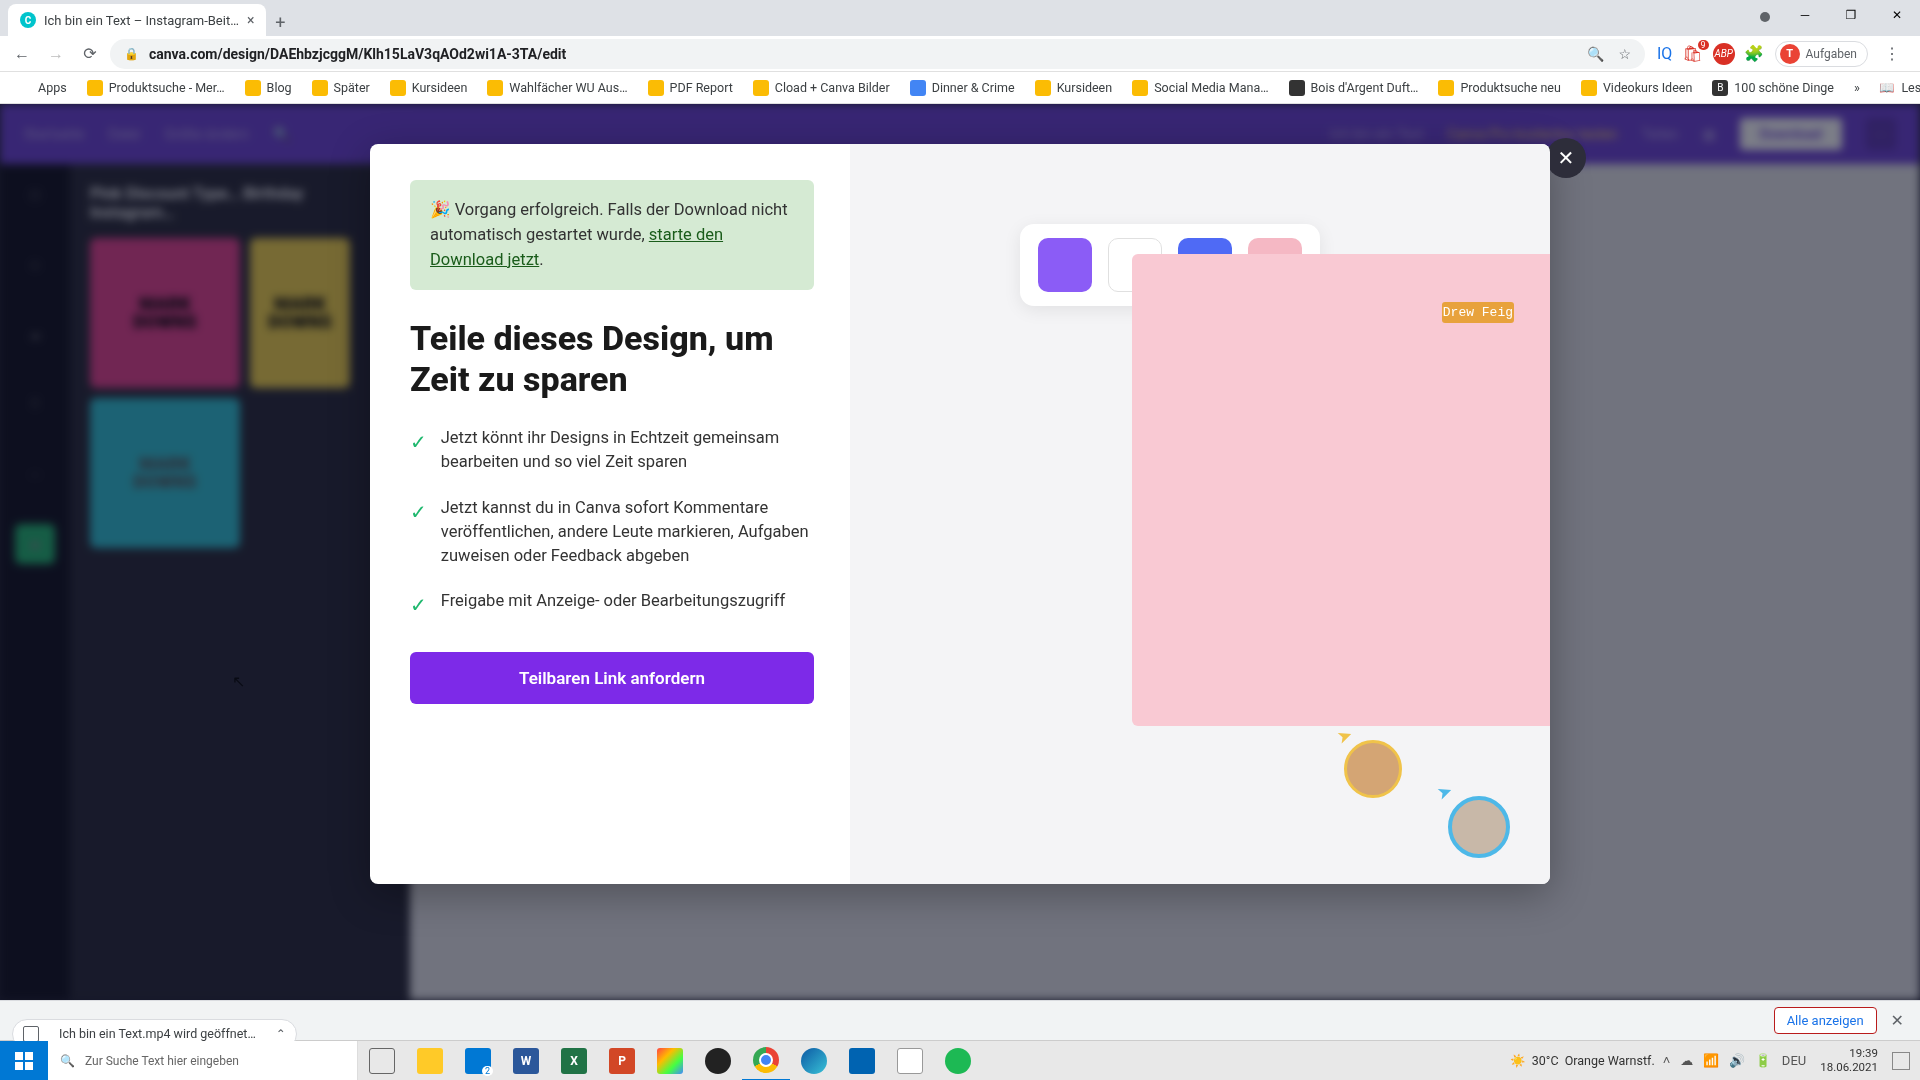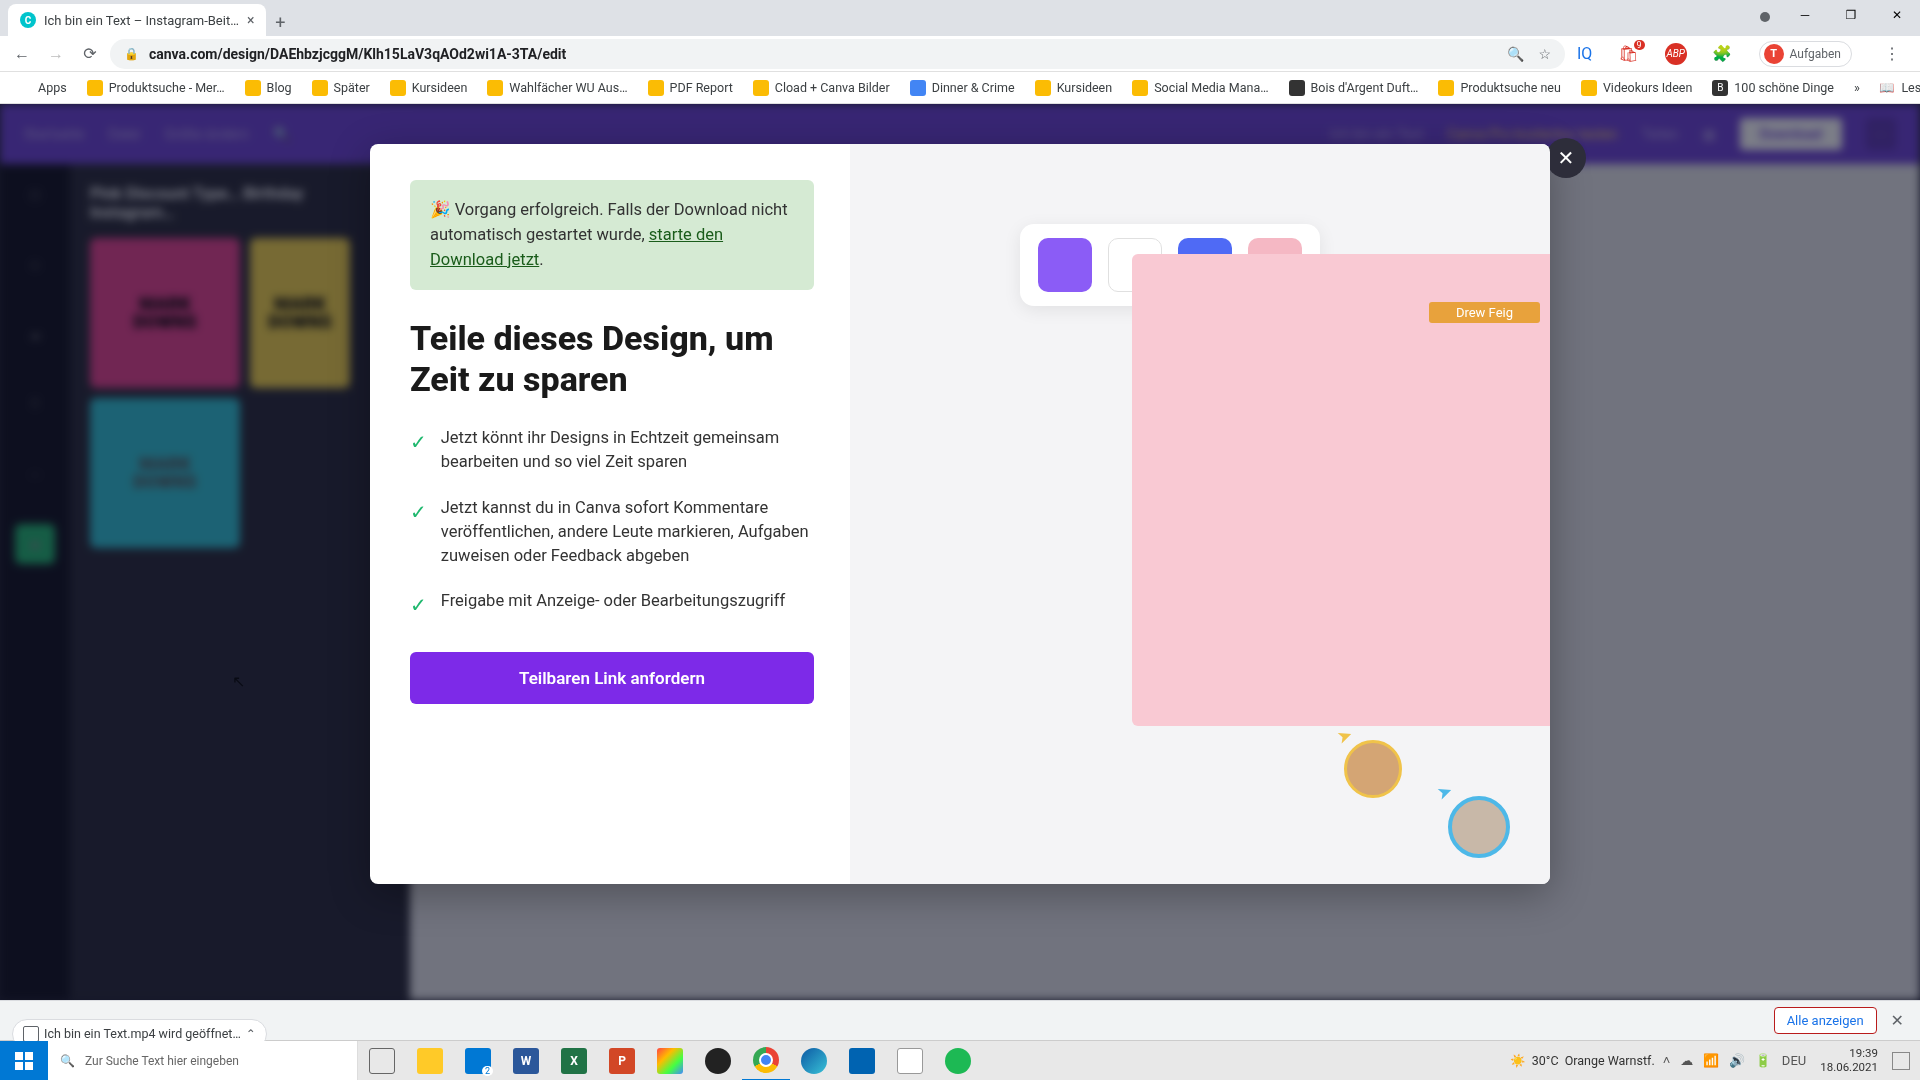--- a/index.html
+++ b/index.html
@@ -15,21 +15,21 @@
 .window-controls div { width: 46px; height: 30px; display: flex; align-items: center; justify-content: center; color: #000; font-size: 12px; }
 .incognito-dot{ position:absolute; right:150px; top:12px; width:10px; height:10px; border-radius:50%; background:#5f6368;}
 
 .toolbar { height: 36px; background: #fff; display: flex; align-items: center; padding: 0 8px; gap: 6px; border-bottom: 1px solid #e0e0e0; }
 .nav-btn { width: 28px; height: 28px; display: flex; align-items:center; justify-content:center; color:#5f6368; border-radius:50%; }
 .nav-btn.disabled{ color:#bdbdbd;}
 .addressbar { flex: 1; height: 30px; background: #f1f3f4; border-radius: 15px; display: flex; align-items: center; padding: 0 14px; gap: 10px; color: #5f6368; font-size: 14px; }
 .addressbar .lock{ font-size:12px;}
 .addressbar .url{ color:#202124;font-weight:bold; }
 .addr-icons{ display:flex; align-items:center; gap:14px; margin-left:auto; color:#5f6368;}
-.ext-area{ display:flex; align-items:center; gap:26px; padding:0 6px;text-align:center;}
+.ext-area{ display:flex; align-items:center; gap:10px; padding:0 6px;text-align:center;}
 .ext-badge{ width:22px; height:22px; border-radius:50%; background:#d93025; color:#fff; font-size:10px; display:flex; align-items:center; justify-content:center;font-style:italic;}
 .profile-chip{ display:flex; align-items:center; gap:6px; border:1px solid #dadce0; border-radius:16px; padding:2px 10px 2px 4px; font-size:12px; color:#5f6368;}
 .profile-chip .av{ width:20px; height:20px; border-radius:50%; background:#ea4335; color:#fff; display:flex; align-items:center; justify-content:center; font-size:11px; font-weight:bold;}
 .menu-dots{ width:28px; height:28px; display:flex; align-items:center; justify-content:center; color:#5f6368;}
 
 .bookmarks { height: 32px; background:#fff; border-bottom:1px solid #e0e0e0; display:flex; align-items:center; padding:0 8px; gap:4px; font-size:12.5px; color:#3c4043;}
 .bm-item{ display:flex; align-items:center; gap:6px; padding:4px 8px; border-radius:4px; white-space:nowrap;}
 .bm-item .bi{ width:16px; height:16px; background:#fbbc04; border-radius:3px; display:flex; align-items:center; justify-content:center; font-size:10px; color:#fff;}
 .bm-item .bi.apps{ background:transparent; display:grid; grid-template-columns:repeat(3,4px); grid-template-rows:repeat(3,4px); gap:1px;}
 .bm-item .bi.apps span{ background:#5f6368; border-radius:1px;}
@@ -60,35 +60,35 @@
 .modal-title{ font-size:34px; font-weight:800; color:#1a1a1a; line-height:1.2; margin-bottom:26px;}
 .benefits{ list-style:none; display:flex; flex-direction:column; gap:22px; margin-bottom:32px;}
 .benefits li{ display:flex; gap:14px; font-size:16.5px; color:#333; line-height:1.45;}
 .check{ color:#1fb86e; font-size:20px; flex-shrink:0; margin-top:2px;}
 .cta-btn{ width:100%; height:52px; background:#7d2ae8; color:#fff; border:none; border-radius:6px; font-size:17px; font-weight:600; cursor:pointer;}
 .modal-right{ flex:1; background:#f4f4f6; border-radius:0 8px 8px 0; position:relative; overflow:hidden;}
 .palette{ position:absolute; top:80px; left:170px; background:#fff; border-radius:14px; padding:14px 18px; display:flex; gap:16px; box-shadow:0 4px 18px rgba(0,0,0,.08);}
 .swatch{ width:54px; height:54px; border-radius:10px;}
 .canvas-card{ position:absolute; top:110px; left:282px; width:472px; height:472px; background:#f9c9d3; border-radius:6px;}
 .canvas-inner{ position:absolute; top:70px; left:78px; right:78px; bottom:120px; border:2px solid #e8a23c;}
-.badge-name{ position:absolute; top:48px; right:64px; background:#e8a23c; color:#fff; font-size:13px; padding:3px 27px; border-radius:3px;}
+.badge-name{ position:absolute; top:48px; right:90px; background:#e8a23c; color:#fff; font-size:13px; padding:3px 1px; border-radius:3px;font-family:Liberation Mono, monospace;}
 .lotus{ width:110px; height:80px; margin:28px auto 10px; display:block;}
 .brand-text{ text-align:center; color:#8b5cf6; font-size:48px; font-weight:400; letter-spacing:1px;}
 .brand-sub{ text-align:center; color:#8b5cf6; font-size:18px; letter-spacing:8px; margin-top:6px;}
 .avatar1{ position:absolute; bottom:86px; right:148px; width:58px; height:58px; border-radius:50%; background:#d4a574; border:3px solid #f0c34a;}
 .avatar2{ position:absolute; bottom:26px; right:40px; width:62px; height:62px; border-radius:50%; background:#c8b8a8; border:4px solid #4db8e8;}
 .cursor1{ position:absolute; bottom:138px; right:198px; color:#f0c34a; font-size:18px; transform:rotate(-20deg);}
 .cursor2{ position:absolute; bottom:82px; right:98px; color:#4db8e8; font-size:18px; transform:rotate(-20deg);}
 
 
 .fake-cursor{ position:absolute; left:232px; top:568px; font-size:16px; color:#000; z-index:0;}
 
 
 .downloads-bar{ height:40px; background:#f1f3f4; border-top:1px solid #dadce0; display:flex; align-items:center; padding:0 12px; gap:8px;}
-.dl-chip{ height:30px; background:#fff; border:1px solid #dadce0; border-radius:16px; display:flex; align-items:center; padding:0 10px; gap:5px; font-size:12.5px; color:#3c4043;margin-top:26px;}
+.dl-chip{ height:30px; background:#fff; border:1px solid #dadce0; border-radius:16px; display:flex; align-items:center; padding:0 10px; gap:20px; font-size:12.5px; color:#3c4043;margin-top:26px;}
 .dl-chip .di{ width:16px; height:16px; border:1px solid #5f6368; border-radius:2px;}
 .dl-chip .chev{ color:#5f6368; font-size:12px;}
 .dl-right{ margin-left:auto; display:flex; align-items:center; gap:10px;}
 .dl-showall{ font-size:13px; color:#1a73e8; background:#fff; border:1px solid #b91c1c; padding:5px 12px; border-radius:4px;}
 .dl-close{ color:#5f6368; font-size:16px; padding:4px;}
 
 
 .taskbar{ height:40px; background:#e8e8e8; border-top:1px solid #ccc; display:flex; align-items:center; font-size:12px; color:#333;}
 .start-btn{ width:48px; height:40px; display:flex; align-items:center; justify-content:center; background:#0078d4;}
 .start-btn .win{ width:18px; height:18px; display:grid; grid-template-columns:1fr 1fr; grid-template-rows:1fr 1fr; gap:2px;}

